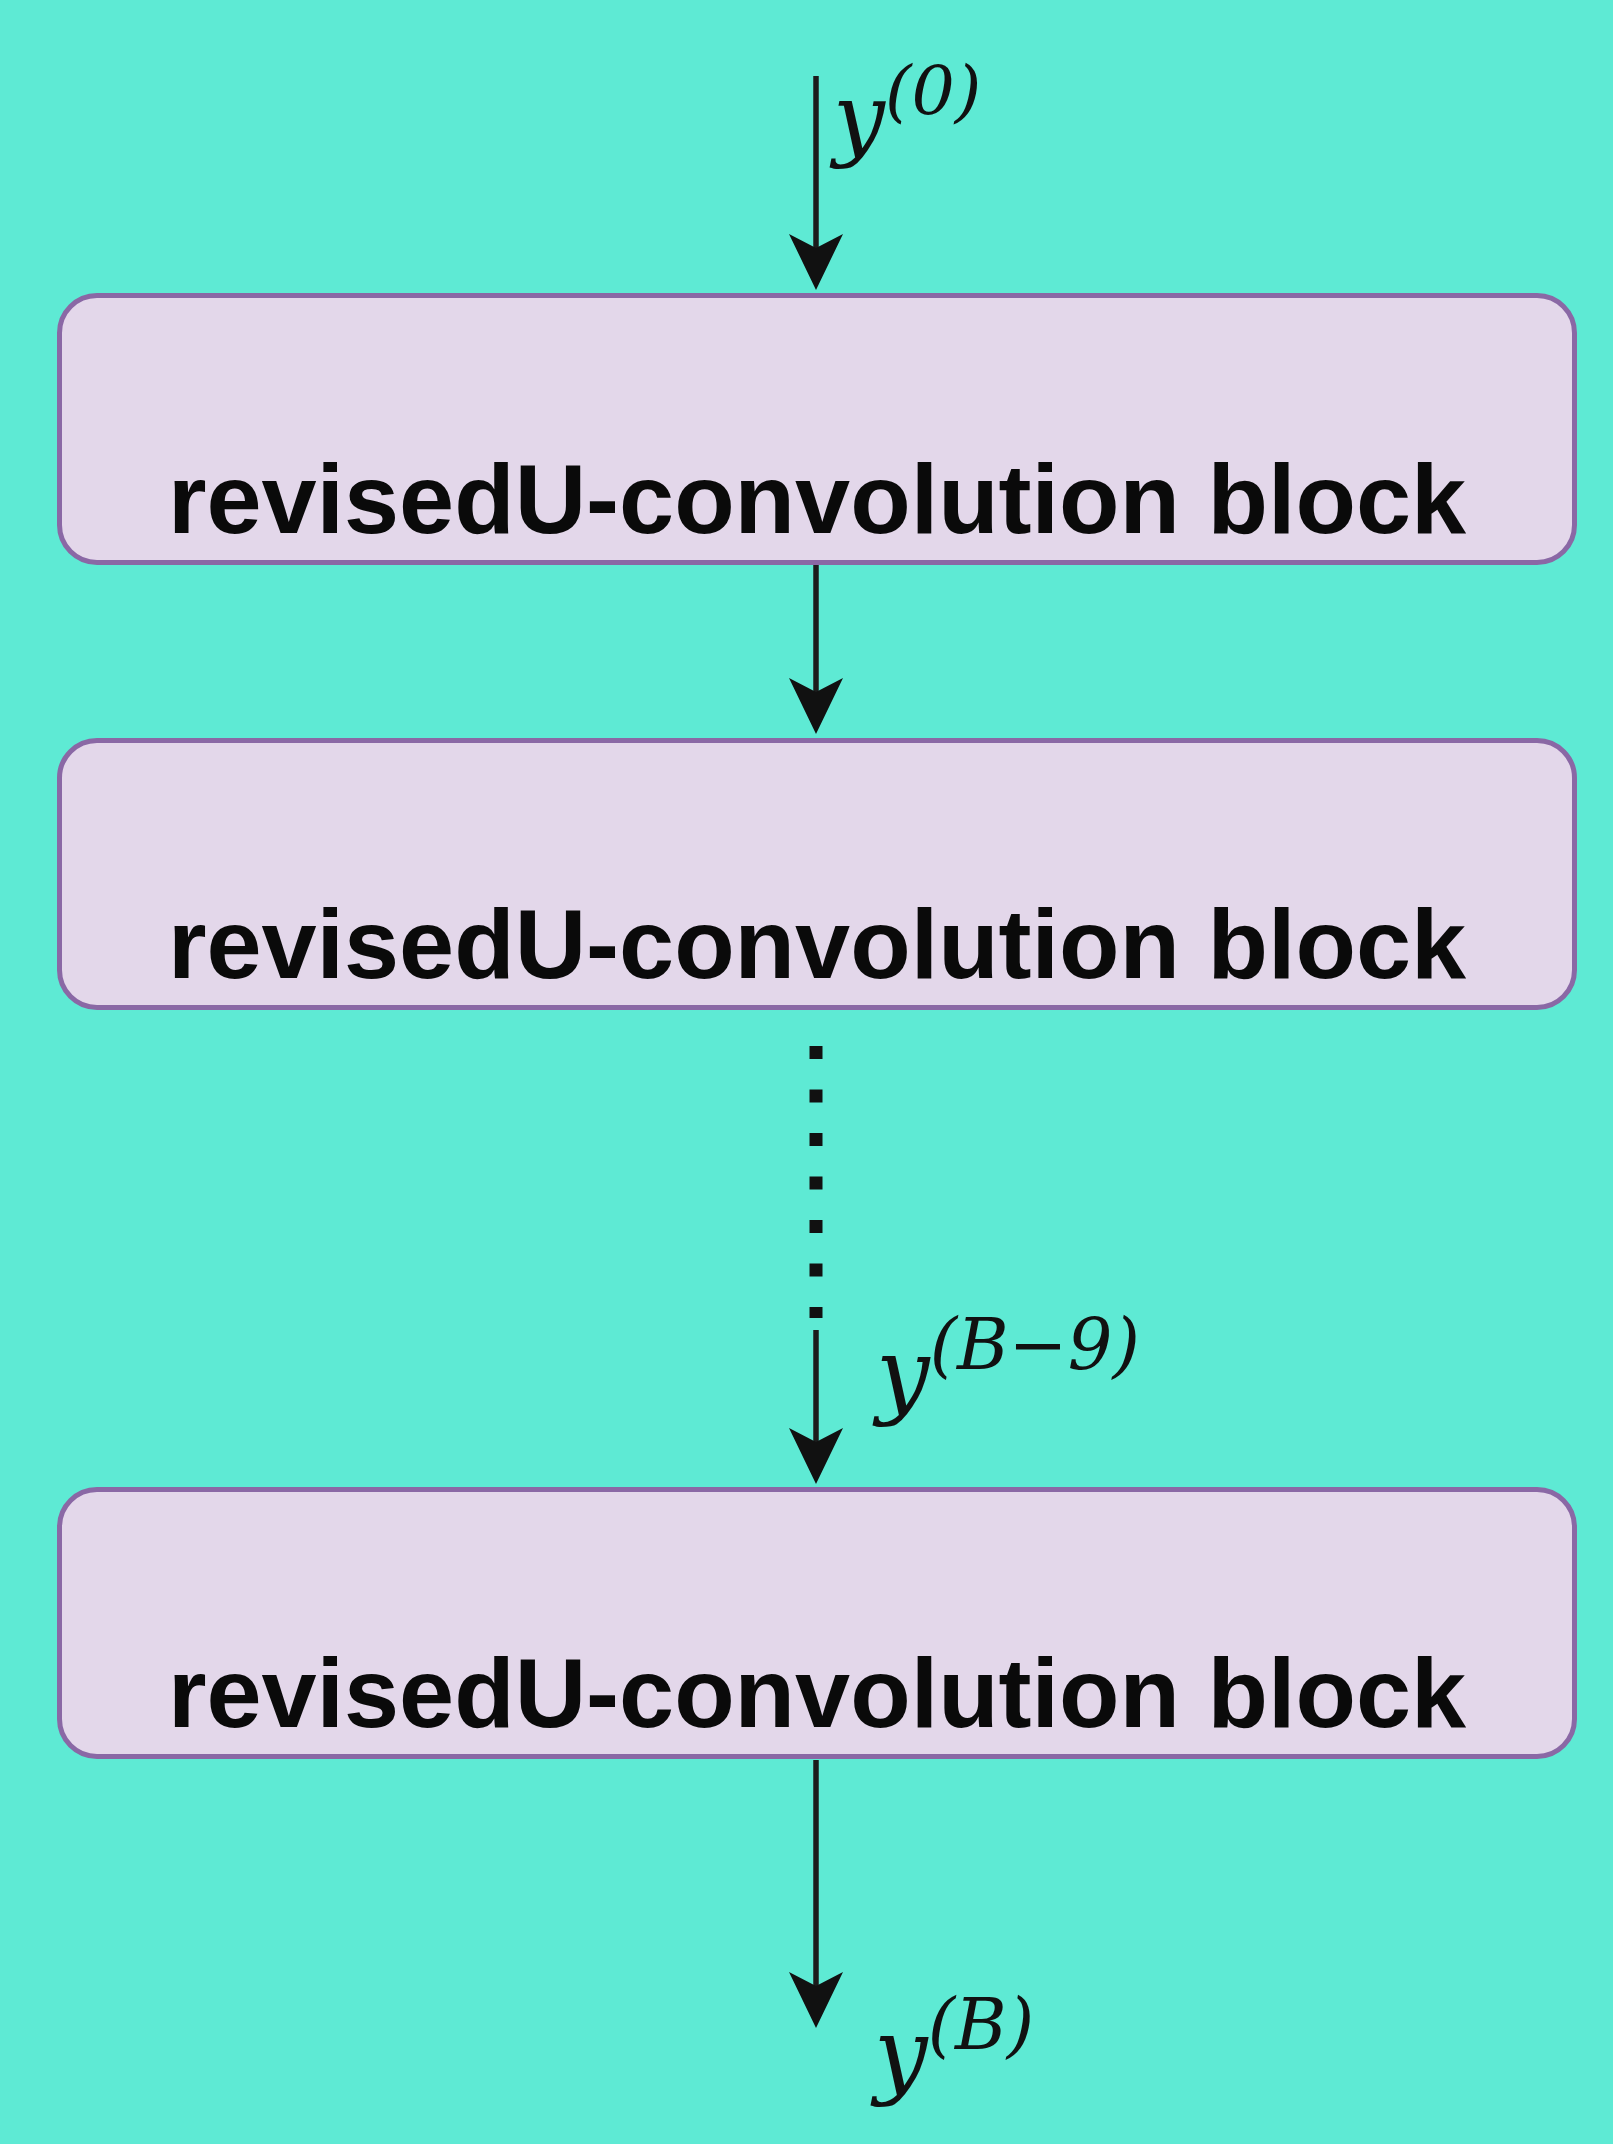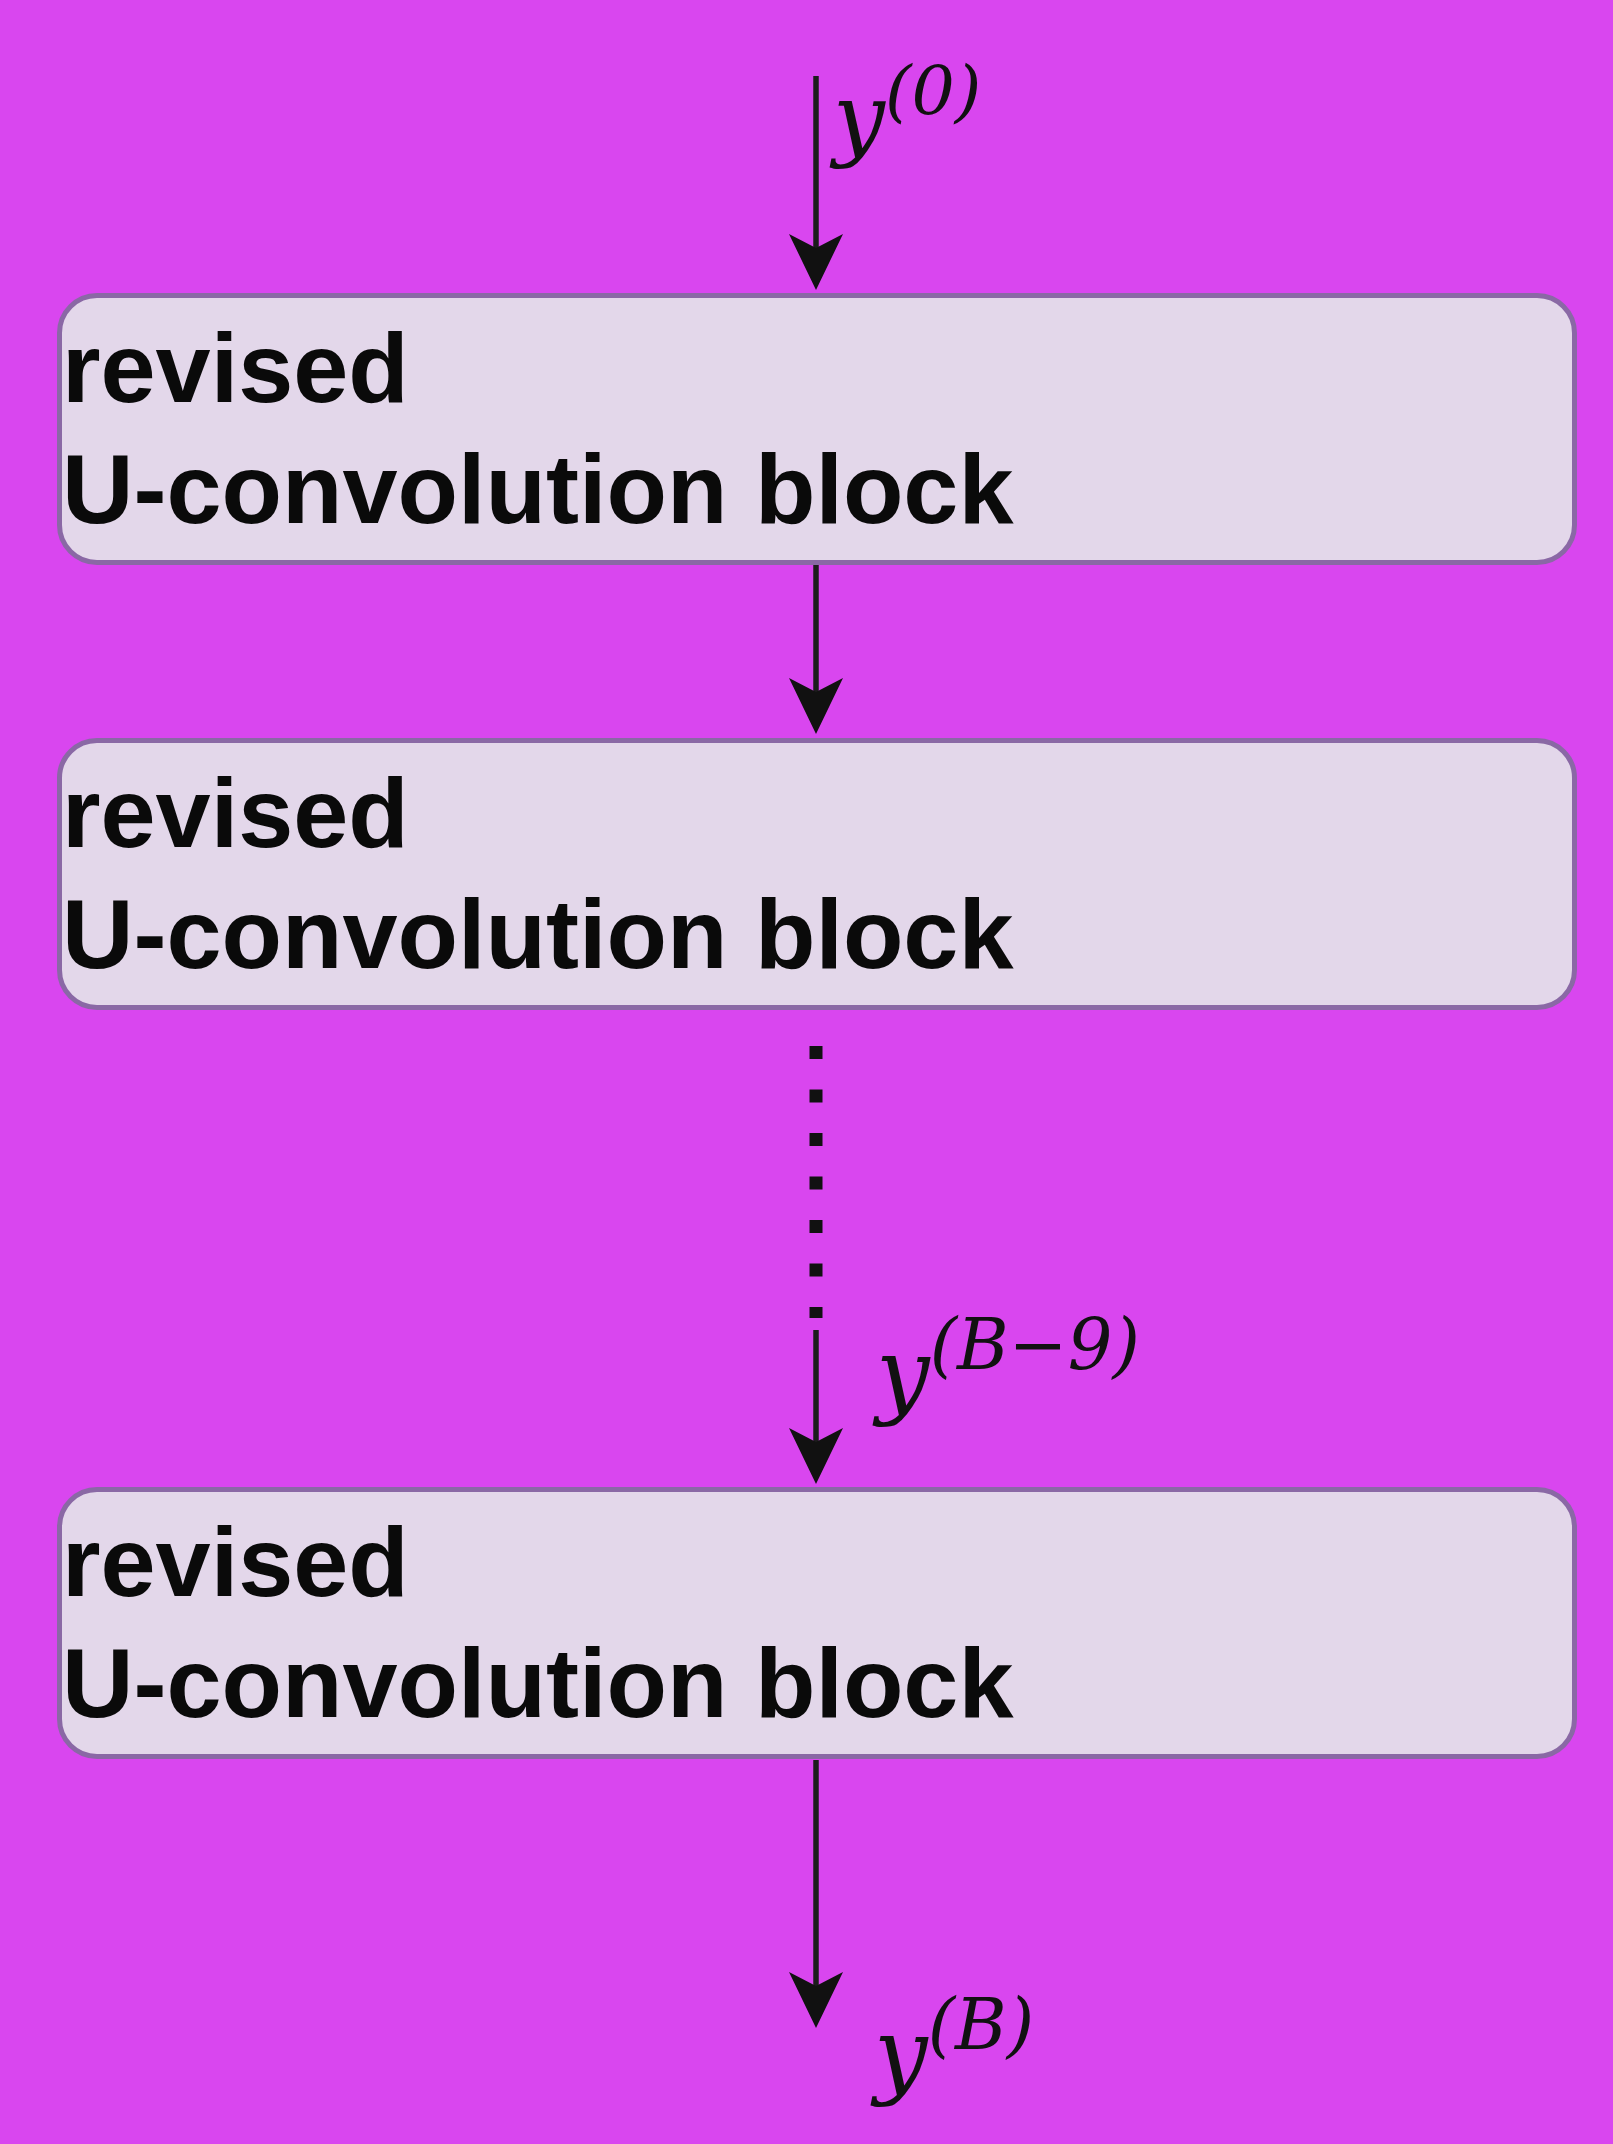--- a/index.html
+++ b/index.html
@@ -4,21 +4,21 @@
 <style>
   html, body {
     margin: 0;
     padding: 0;
     background: #ffffff;
   }
   .canvas {
     position: relative;
     width: 1613px;
     height: 2144px;
-    background: #d946ef;
+    background: #5eead4;
     overflow: hidden;
     font-family: "Liberation Sans", sans-serif;
   }
   .overlay {
     position: absolute;
     left: 0;
     top: 0;
     width: 1613px;
     height: 2144px;
     pointer-events: none;
@@ -26,22 +26,22 @@
   .block {
     position: absolute;
     left: 57px;
     width: 1520px;
     height: 272px;
     box-sizing: border-box;
     background: #E3D7EA;
     border: 5px solid #8A68A5;
     border-radius: 40px;
     display: flex;
-    flex-direction: column;
-    align-items: flex-start;
+    flex-direction: row;
+    align-items: flex-end;
     justify-content: center;
     text-align: center;
   }
   .block-line {
     font-family: "Liberation Sans", sans-serif;
     font-weight: bold;
     font-size: 99px;
     line-height: 1.22;
     color: #0a0a0a;
     letter-spacing: 0px;

